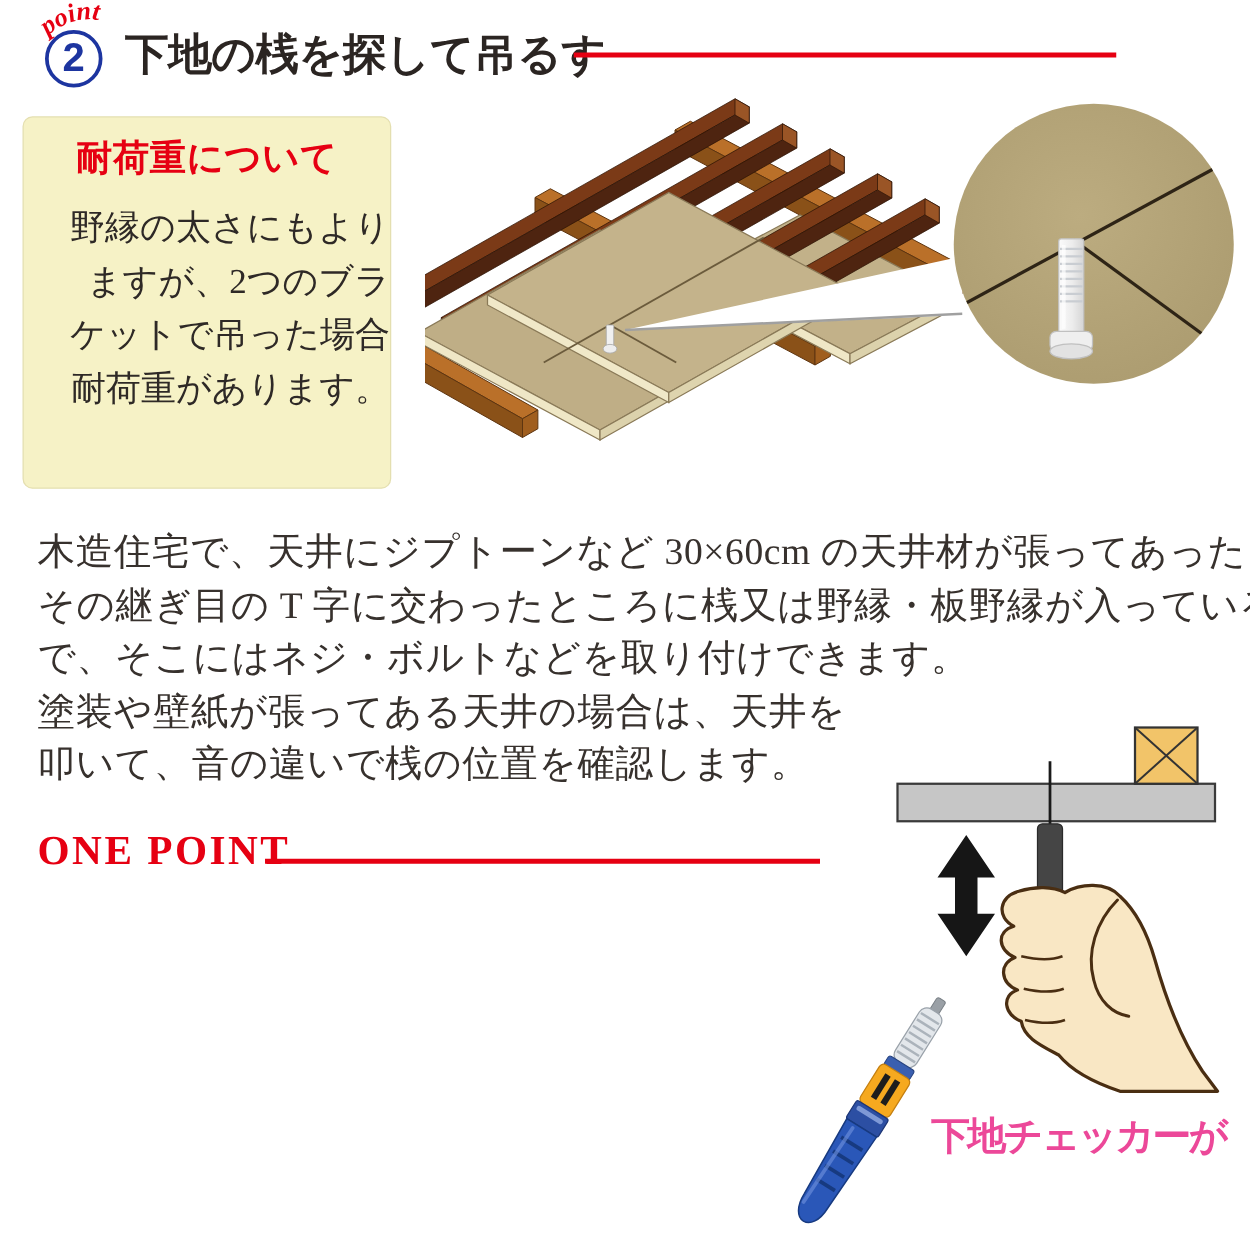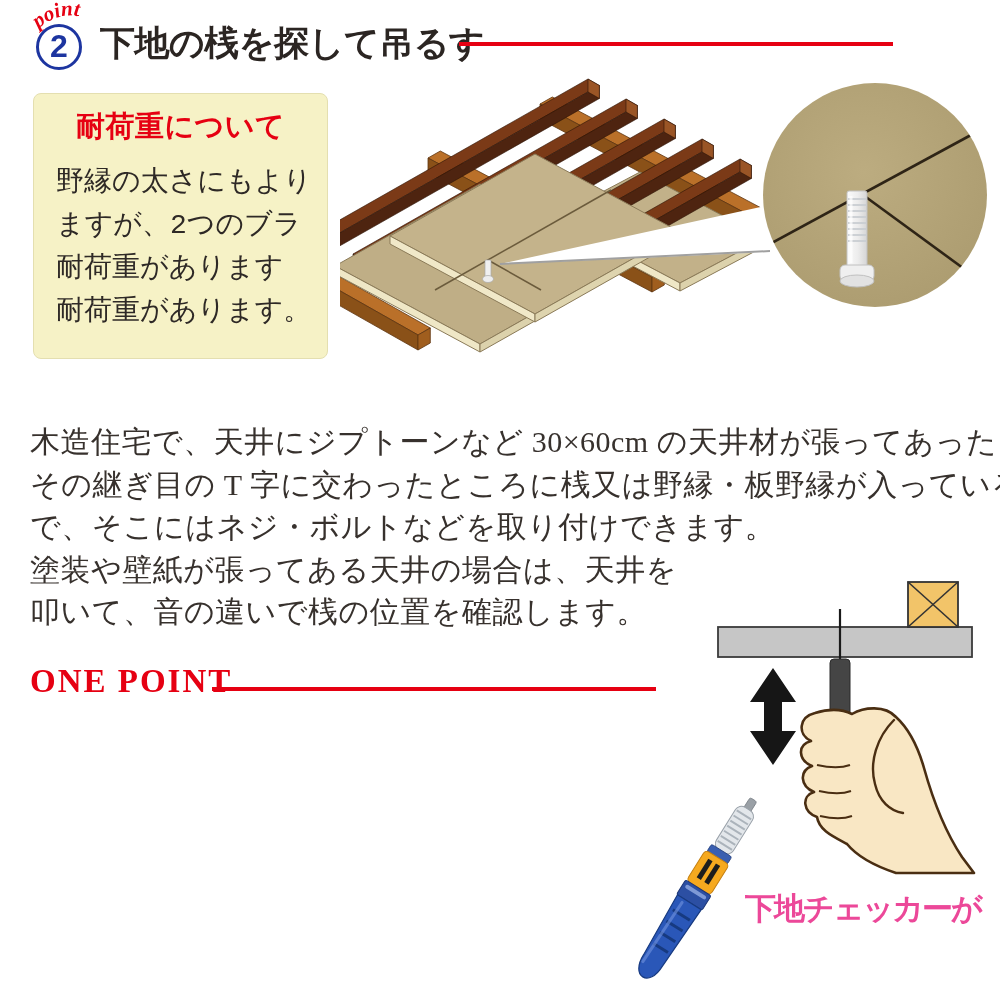--- a/index.html
+++ b/index.html
@@ -11,27 +11,27 @@
   .point-script{position:absolute;left:24px;top:0px;width:90px;height:38px;}
   .badge{position:absolute;left:36px;top:24px;width:46px;height:46px;border:3.5px solid #1d35a0;
          border-radius:50%;box-sizing:border-box;text-align:center;line-height:39px;
          font-size:32px;font-weight:bold;color:#1d35a0;}
   .page-title{position:absolute;left:100px;top:20px;font-size:35px;font-weight:bold;
               color:#2b2522;letter-spacing:-0.5px;white-space:nowrap;}
   .hr-red{position:absolute;background:#e60012;}
   .hr-title{left:459px;top:42px;width:434px;height:3.5px;}
 
   
-  .note-box{position:absolute;left:33px;top:93px;width:295px;height:266px;background:#f6f2c6;
+  .note-box{position:absolute;left:18px;top:93px;width:295px;height:298px;background:#f6f2c6;
             border:1px solid #e4dfb0;border-radius:8px;box-sizing:border-box;}
   .note-title{margin-top:13px;text-align:center;font-size:29px;font-weight:bold;color:#e60012;
               letter-spacing:0.5px;}
   .note-body{margin:14px 0 0 22px;}
-  .note-line{font-family:Liberation Mono, monospace;font-size:28px;color:#2e2926;
-             line-height:43px;white-space:nowrap;}
+  .note-line{font-family:Liberation Serif, serif;font-size:28px;color:#2e2926;
+             line-height:43px;white-space:nowrap;text-align:right;}
 
   
   .serif-line{font-family:"Liberation Serif","DejaVu Serif",serif;font-size:30px;color:#37312d;
               line-height:42.5px;white-space:nowrap;letter-spacing:0.5px;}
   .main-para{position:absolute;left:30px;top:421px;}
   .op-para{position:absolute;left:30px;top:712px;}
   .op-para .serif-line{line-height:43px;}
 
   
   .op-heading{position:absolute;left:30px;top:663px;font-size:33px;font-weight:bold;color:#e60012;
@@ -59,21 +59,21 @@
   </svg>
   <div class="badge">2</div>
   <div class="page-title">下地の桟を探して吊るす</div>
   <div class="hr-red hr-title"></div>
 
   <div class="note-box">
     <div class="note-title">耐荷重について</div>
     <div class="note-body">
       <div class="note-line">野縁の太さにもより</div>
       <div class="note-line">ますが、2つのブラ</div>
-      <div class="note-line">耐荷重があります</div>
+      <div class="note-line">ケットで吊った場合</div>
       <div class="note-line">耐荷重があります。</div>
     </div>
   </div>
 
   <svg class="abs" style="left:340px;top:62px;" width="430" height="345" viewBox="0 0 430 345">
 
     <g stroke="#5e3510" stroke-width="0.8">
       <polygon points="200,42 212.3,35 436.3,154 424,161" fill="#ba7029"></polygon>
       <polygon points="200,42 424,161 424,176 200,57" fill="#8a5118"></polygon>
       <polygon points="424,161 436.3,154 436.3,169 424,176" fill="#a05e1e"></polygon>

